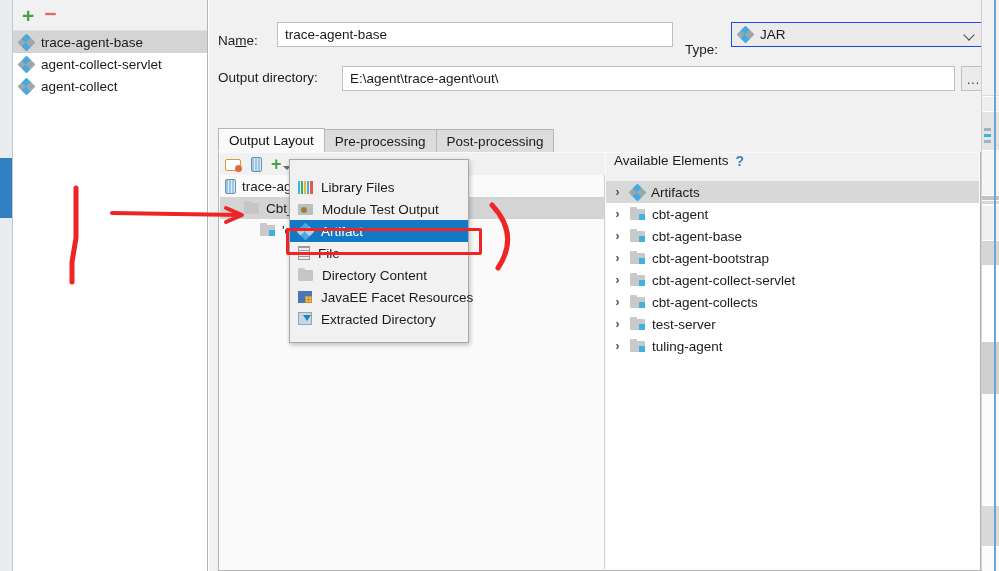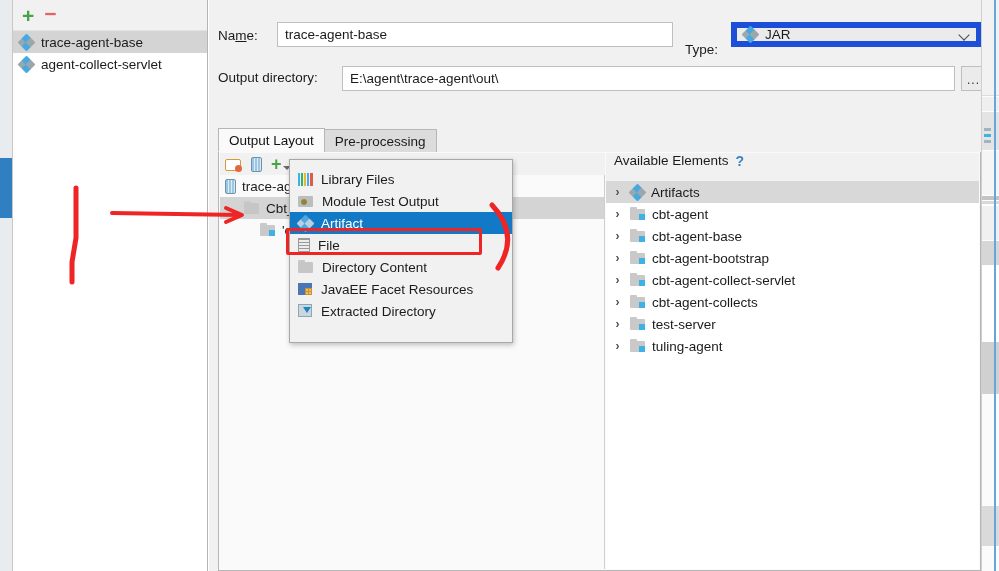--- a/index.html
+++ b/index.html
@@ -62,34 +62,34 @@
   .ico-art i.c { left: 4px;  top: 8px; background: #4aa8e0; }
   .ico-art i.d { left: 8px;  top: 4px; background: #9aa7ad; }
 
   
   .main {
     position: absolute; left: 209px; top: 0; width: 772px; height: 571px;
     background: #f1f1f1;
   }
   .row-name {
     position: absolute; left: 9px; top: 22px; width: 754px; height: 26px;
-    display: flex; align-items: center;
+    display: flex; align-items: flex-end;
   }
   .lbl { font-size: 13.5px; color: #1b1b1b; }
   .lbl u { text-decoration: underline; }
   .field {
     background: #fff; border: 1px solid #bfbfbf; height: 25px;
     display: flex; align-items: center; padding: 0 7px;
     font-size: 13.5px; color: #1b1b1b;
   }
   #name-field { position: absolute; left: 59px; top: 0; width: 396px; }
   .type-label { position: absolute; left: 467px; top: 20px; }
   .combo {
     position: absolute; left: 513px; top: 0; width: 251px; height: 25px;
-    background: #ebebeb; border: 6px solid #1d4ed8;
+    background: #ebebeb; border: 1px solid #1d4ed8;
     display: flex; align-items: center; padding: 0 6px; gap: 7px;
     font-size: 13.5px;
   }
   .combo .chev {
     margin-left: auto; width: 11px; height: 7px; position: relative;
   }
   .combo .chev:before {
     content: ""; position: absolute; left: 1px; top: 0;
     width: 7px; height: 7px; border-right: 1.6px solid #4a4a4a;
     border-bottom: 1.6px solid #4a4a4a; transform: rotate(45deg);
@@ -209,24 +209,24 @@
   .ico-plus-dd { display: flex; align-items: center; }
   .ico-plus-dd .p { font-size: 18px; color: #46a346; font-weight: 700; line-height: 1; }
   .ico-plus-dd .t {
     width: 0; height: 0; border-left: 4px solid transparent;
     border-right: 4px solid transparent; border-top: 4px solid #6b6b6b;
     margin-left: 1px; margin-top: 7px;
   }
 
   
   .popup {
-    position: absolute; left: 289px; top: 159px; width: 224px; height: 184px;
+    position: absolute; left: 289px; top: 159px; width: 180px; height: 184px;
     background: #f1f1f1; border: 1px solid #a8a8a8;
     box-shadow: 1px 2px 5px rgba(0,0,0,.24);
-    padding: 8px 0;
+    padding: 16px 0;
     z-index: 40;
   }
   .mi {
     height: 22px; display: flex; align-items: center; gap: 8px;
     padding-left: 8px; font-size: 13.5px; color: #1b1b1b; white-space: nowrap;
   }
   .mi.active { background: #1279c6; color: #fff; }
 
   
   .ico-lib {
@@ -322,20 +322,29 @@
       </div>
       <div class="art-row">
         <span class="ico-art">
             <i class="a"></i>
             <i class="b"></i>
             <i class="c"></i>
             <i class="d"></i>
           </span>
         <span>agent-collect-servlet</span>
       </div>
+      <div class="art-row">
+        <span class="ico-art">
+            <i class="a"></i>
+            <i class="b"></i>
+            <i class="c"></i>
+            <i class="d"></i>
+          </span>
+        <span>agent-collect</span>
+      </div>
     </div>
   </div>
 
   <div class="main">
 
     <div class="row-name">
       <span class="lbl">Na<u>m</u>e:</span>
       <div class="field" id="name-field">
         <span>trace-agent-base</span>
       </div>
@@ -360,20 +369,23 @@
       <div class="ellipsis-btn">...</div>
     </div>
 
 
     <div class="tabs">
       <div class="tab active">
         <span>Output Layout</span>
       </div>
       <div class="tab">
         <span>Pre-processing</span>
+      </div>
+      <div class="tab">
+        <span>Post-processing</span>
       </div>
     </div>
 
     <div class="tabcontent">
 
       <div class="ol-toolbar">
         <span class="ico-foldgear">
             <span class="bd"></span>
             <span class="gear"></span>
           </span>

